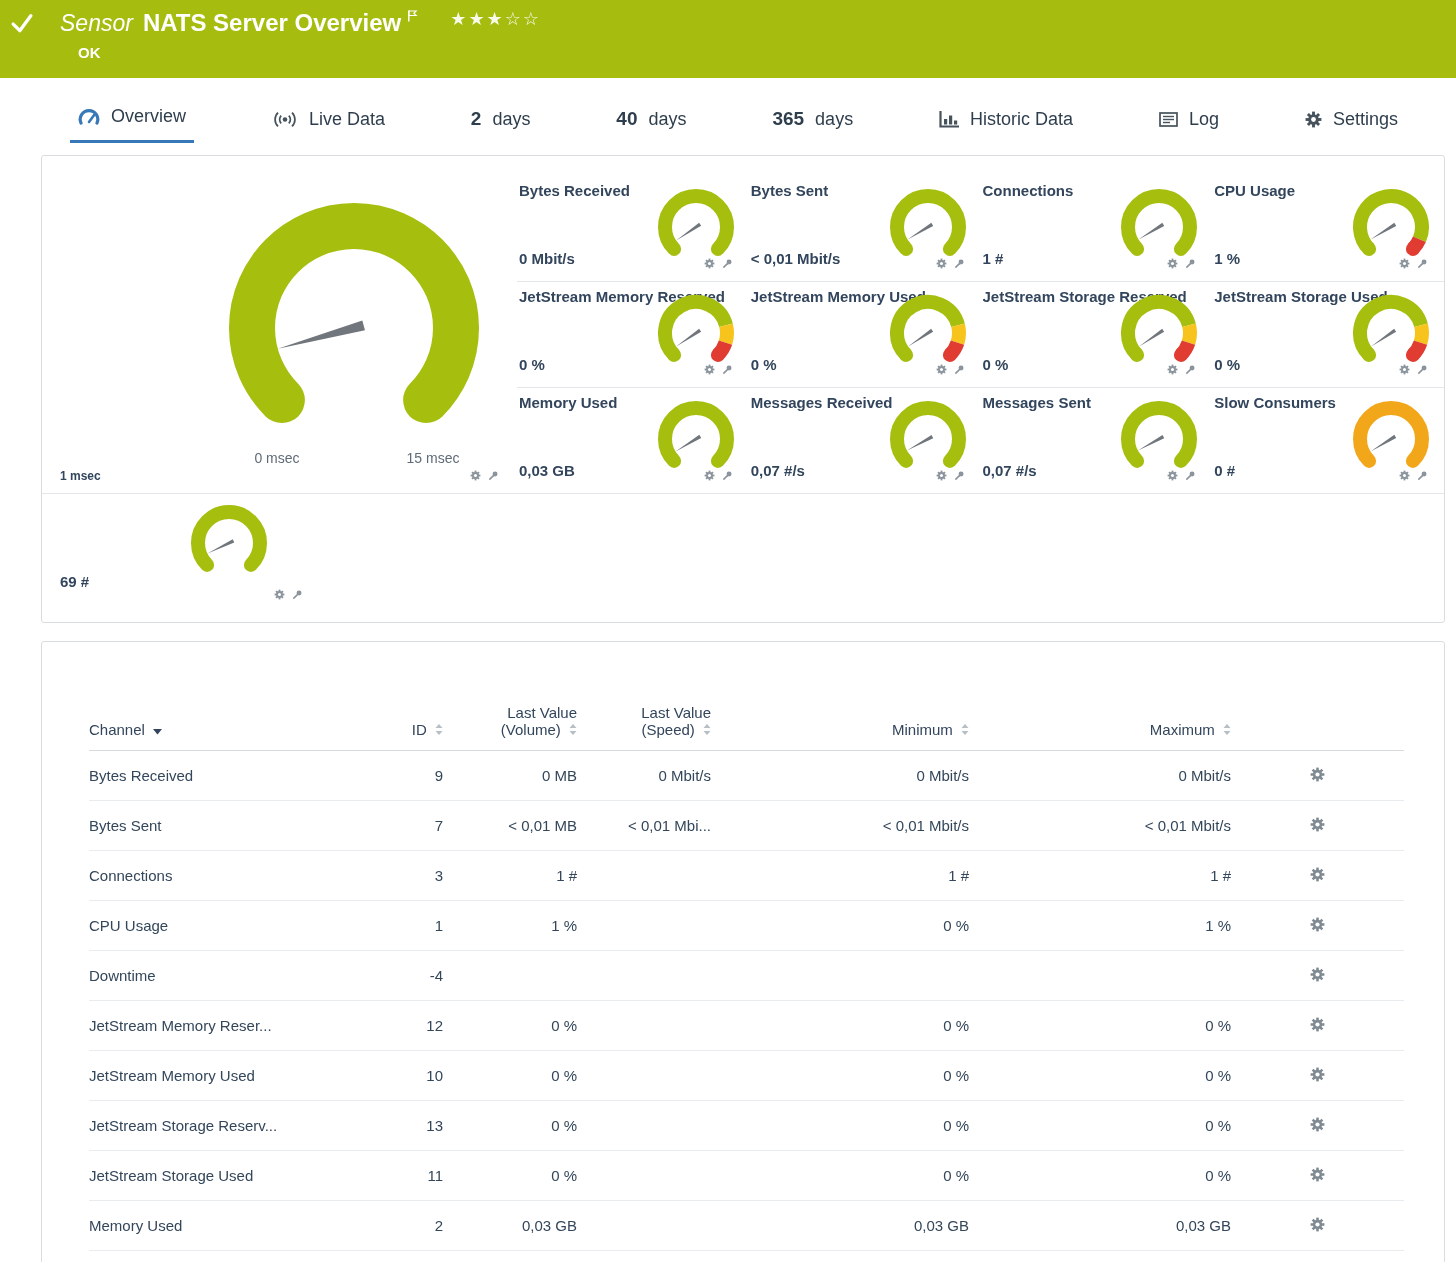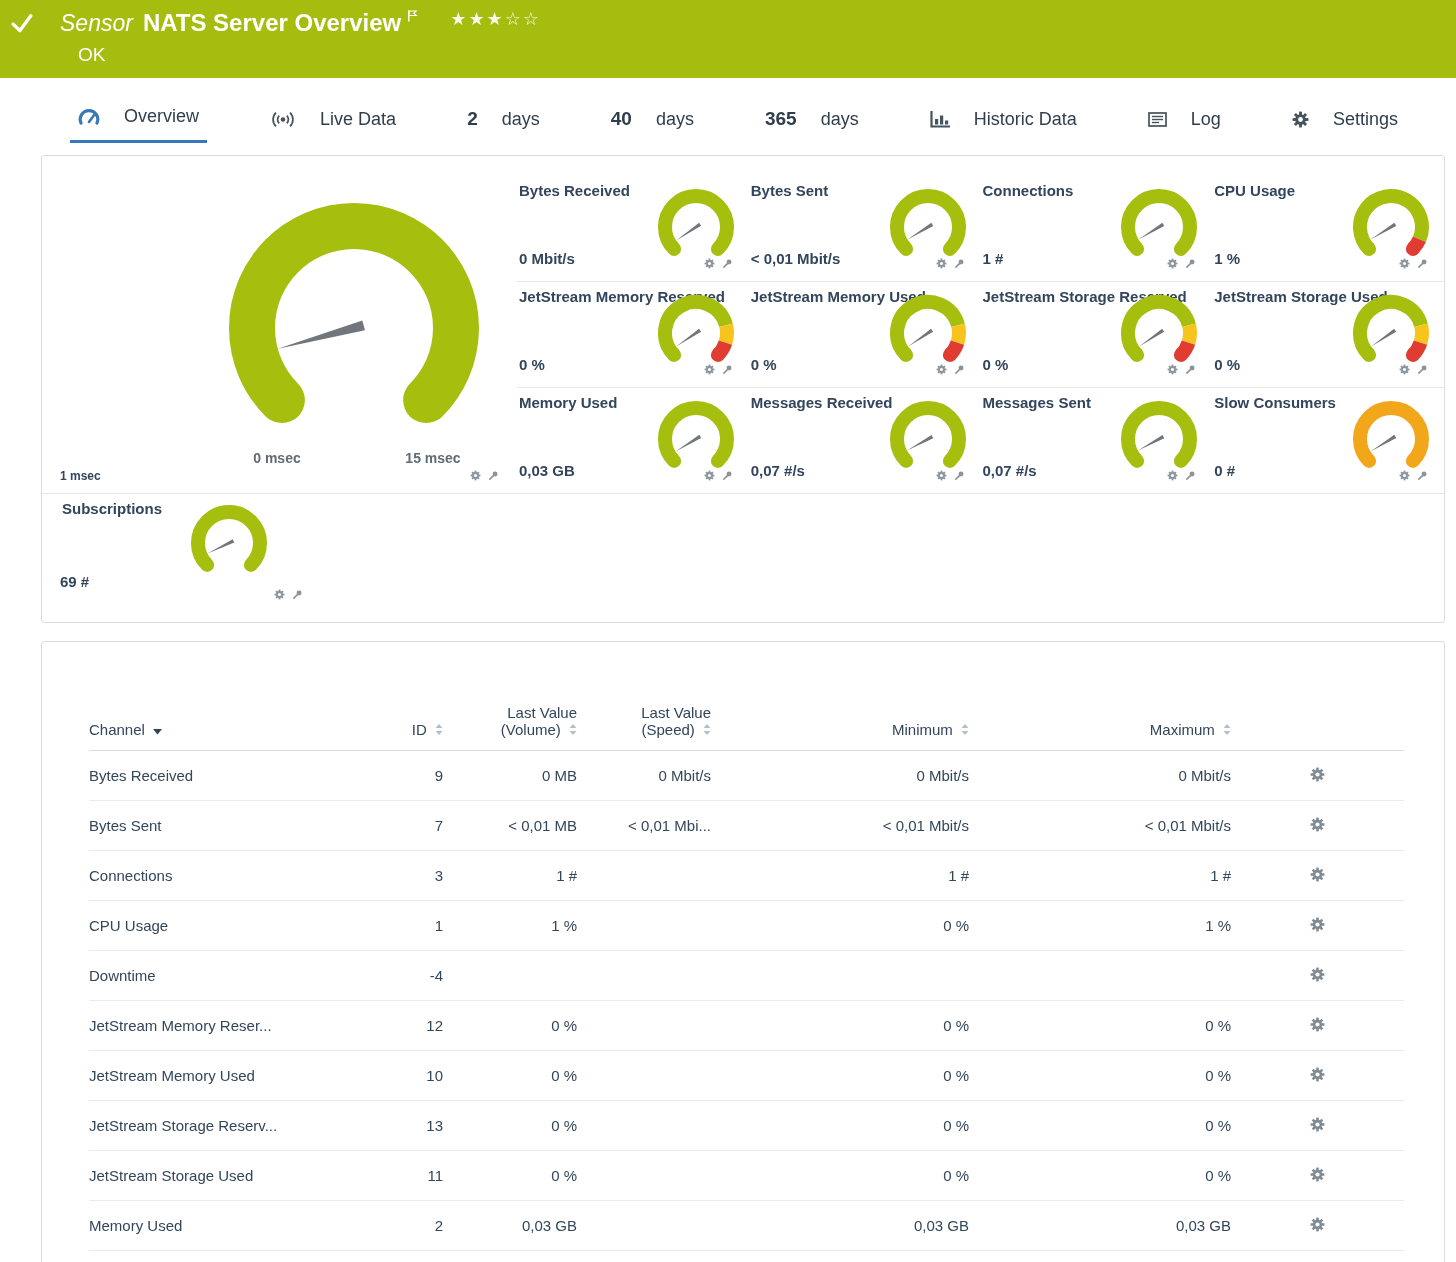--- a/index.html
+++ b/index.html
@@ -8,46 +8,46 @@
 
   
   .banner{height:78px;background:#a6bd10;color:#fff;position:relative}
   .banner-row1{display:flex;align-items:center;padding:9px 0 0 8px}
   .check-icon{width:28px;height:26px;display:flex;align-items:center;justify-content:center}
   .sensor-word{font-style:italic;font-size:23px;margin-left:24px}
   .sensor-title{font-weight:bold;font-size:24px;margin-left:10px}
   .flag{margin:-14px 0 0 6px;display:inline-flex;cursor:pointer}
   .stars{margin:-8px 0 0 32px;font-size:18px;letter-spacing:2px;color:rgba(255,255,255,0.92)}
   .stars .star{cursor:pointer}
-  .banner-status{position:absolute;left:78px;top:44px;font-size:19px;font-weight:normal}
+  .banner-status{position:absolute;left:78px;top:44px;font-size:15px;font-weight:bold}
 
   
   .tabbar{display:flex;justify-content:space-between;align-items:flex-end;margin:28px 50px 0 70px}
-  .tab{display:flex;align-items:center;gap:24px;font-size:18px;color:#2f3e4d;padding:0 8px 13px;cursor:pointer;white-space:nowrap}
+  .tab{display:flex;align-items:center;gap:11px;font-size:18px;color:#2f3e4d;padding:0 8px 13px;cursor:pointer;white-space:nowrap}
   .tab.active{border-bottom:3px solid #3778b8}
   .tab-number{font-weight:bold;font-size:19px}
   .tab-icon{display:inline-flex;align-items:center}
 
   
   .panel{margin:12px 11px 0 41px;border:1px solid #d9dde0;border-radius:3px;background:#fff}
 
   
   .gauge-grid{display:grid;grid-template-columns:475px 1fr 1fr 1fr 1fr;grid-template-rows:106px 106px 106px 122px;padding:20px 0 6px 0}
   .gcell{position:relative}
   .bordered{border-bottom:1px solid #e4e7ea}
   .gtitle{font-size:15px;font-weight:bold;position:absolute;top:6px;left:2px;right:4px;white-space:nowrap;overflow:hidden}
   .gauge-dial-box{position:absolute;top:12px;right:14px}
   .gvalue{position:absolute;bottom:14px;left:2px;font-size:15px;font-weight:bold}
   .gicons{position:absolute;bottom:12px;right:16px;display:flex;gap:7px;align-items:center}
   .icon-btn{cursor:pointer;display:inline-flex}
 
   .rtt{grid-row:1/4;grid-column:1}
   .rtt .gtitle{left:20px;top:6px;font-size:16px}
   .rtt-dial{position:absolute;left:186px;top:26px}
-  .rtt-min,.rtt-max{position:absolute;top:274px;width:90px;text-align:center;color:#5f6b76;font-size:14px;font-weight:bold}
+  .rtt-min,.rtt-max{position:absolute;top:274px;width:90px;text-align:center;color:#5f6b76;font-size:14px;font-weight:normal}
   .rtt-min{left:190px}
   .rtt-max{left:346px}
   .rtt .gvalue{left:18px;bottom:10px;font-size:12px}
   .rtt .gicons{right:18px;bottom:12px}
 
   .sub{grid-column:1;grid-row:4}
   .sub .gtitle{left:20px}
   .sub-dial{position:absolute;left:148px;top:10px}
   .sub .gvalue{left:18px;bottom:26px}
   .sub .gicons{left:232px;right:auto;bottom:16px}
@@ -539,21 +539,20 @@
           </span>
           <span class="icon-btn">
             <svg width="11" height="11" viewBox="0 0 12 12">
               <circle cx="7.7" cy="4.3" r="2.7" fill="#8b949c"></circle>
               <line x1="5.9" y1="6.1" x2="2" y2="10" stroke="#8b949c" stroke-width="1.7" stroke-linecap="round"></line>
             </svg>
           </span>
         </div>
       </div>
       <div class="gcell sub" id="sub-cell">
-      <div class="gtitle">Subscriptions</div>
       <div class="sub-dial" id="sub-dial"><svg width="78" height="78" viewBox="0 0 78 78">
             <path d="M 17.08 60.92 A 31 31 0 1 1 60.92 60.92" fill="none" stroke="#a6be0d" stroke-width="14" stroke-linecap="round"></path>
             <g transform="rotate(-116.1 39 39)">
               <polygon points="37.2,44 40.8,44 39,15.0" fill="#70767c"></polygon>
             </g>
           </svg></div>
       <div class="gvalue">69 #</div>
       <div class="gicons" id="sub-icons">
           <span class="icon-btn">
             <svg width="11" height="11" viewBox="0 0 11 11">

